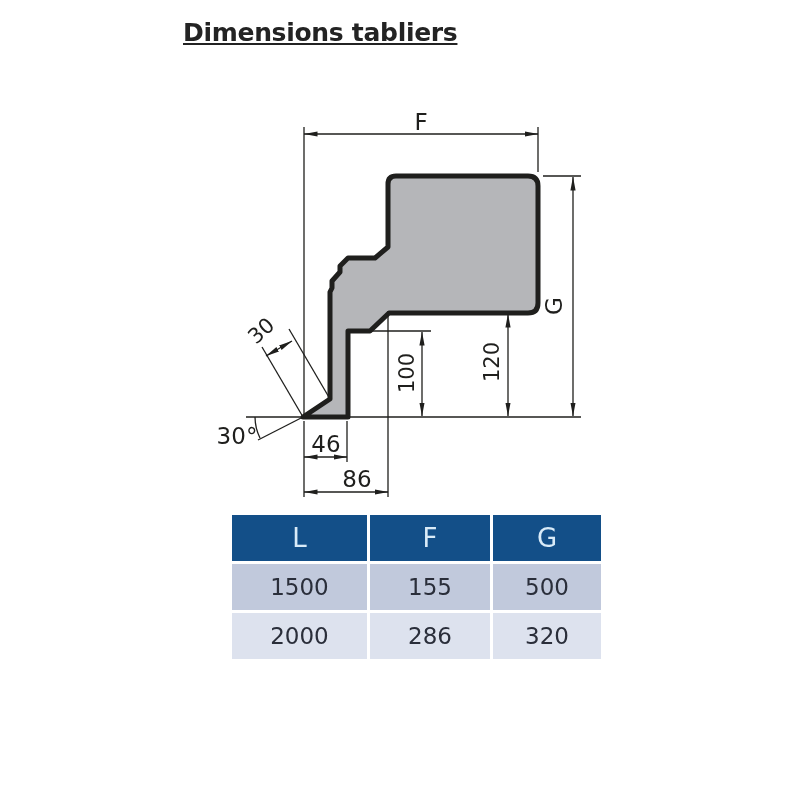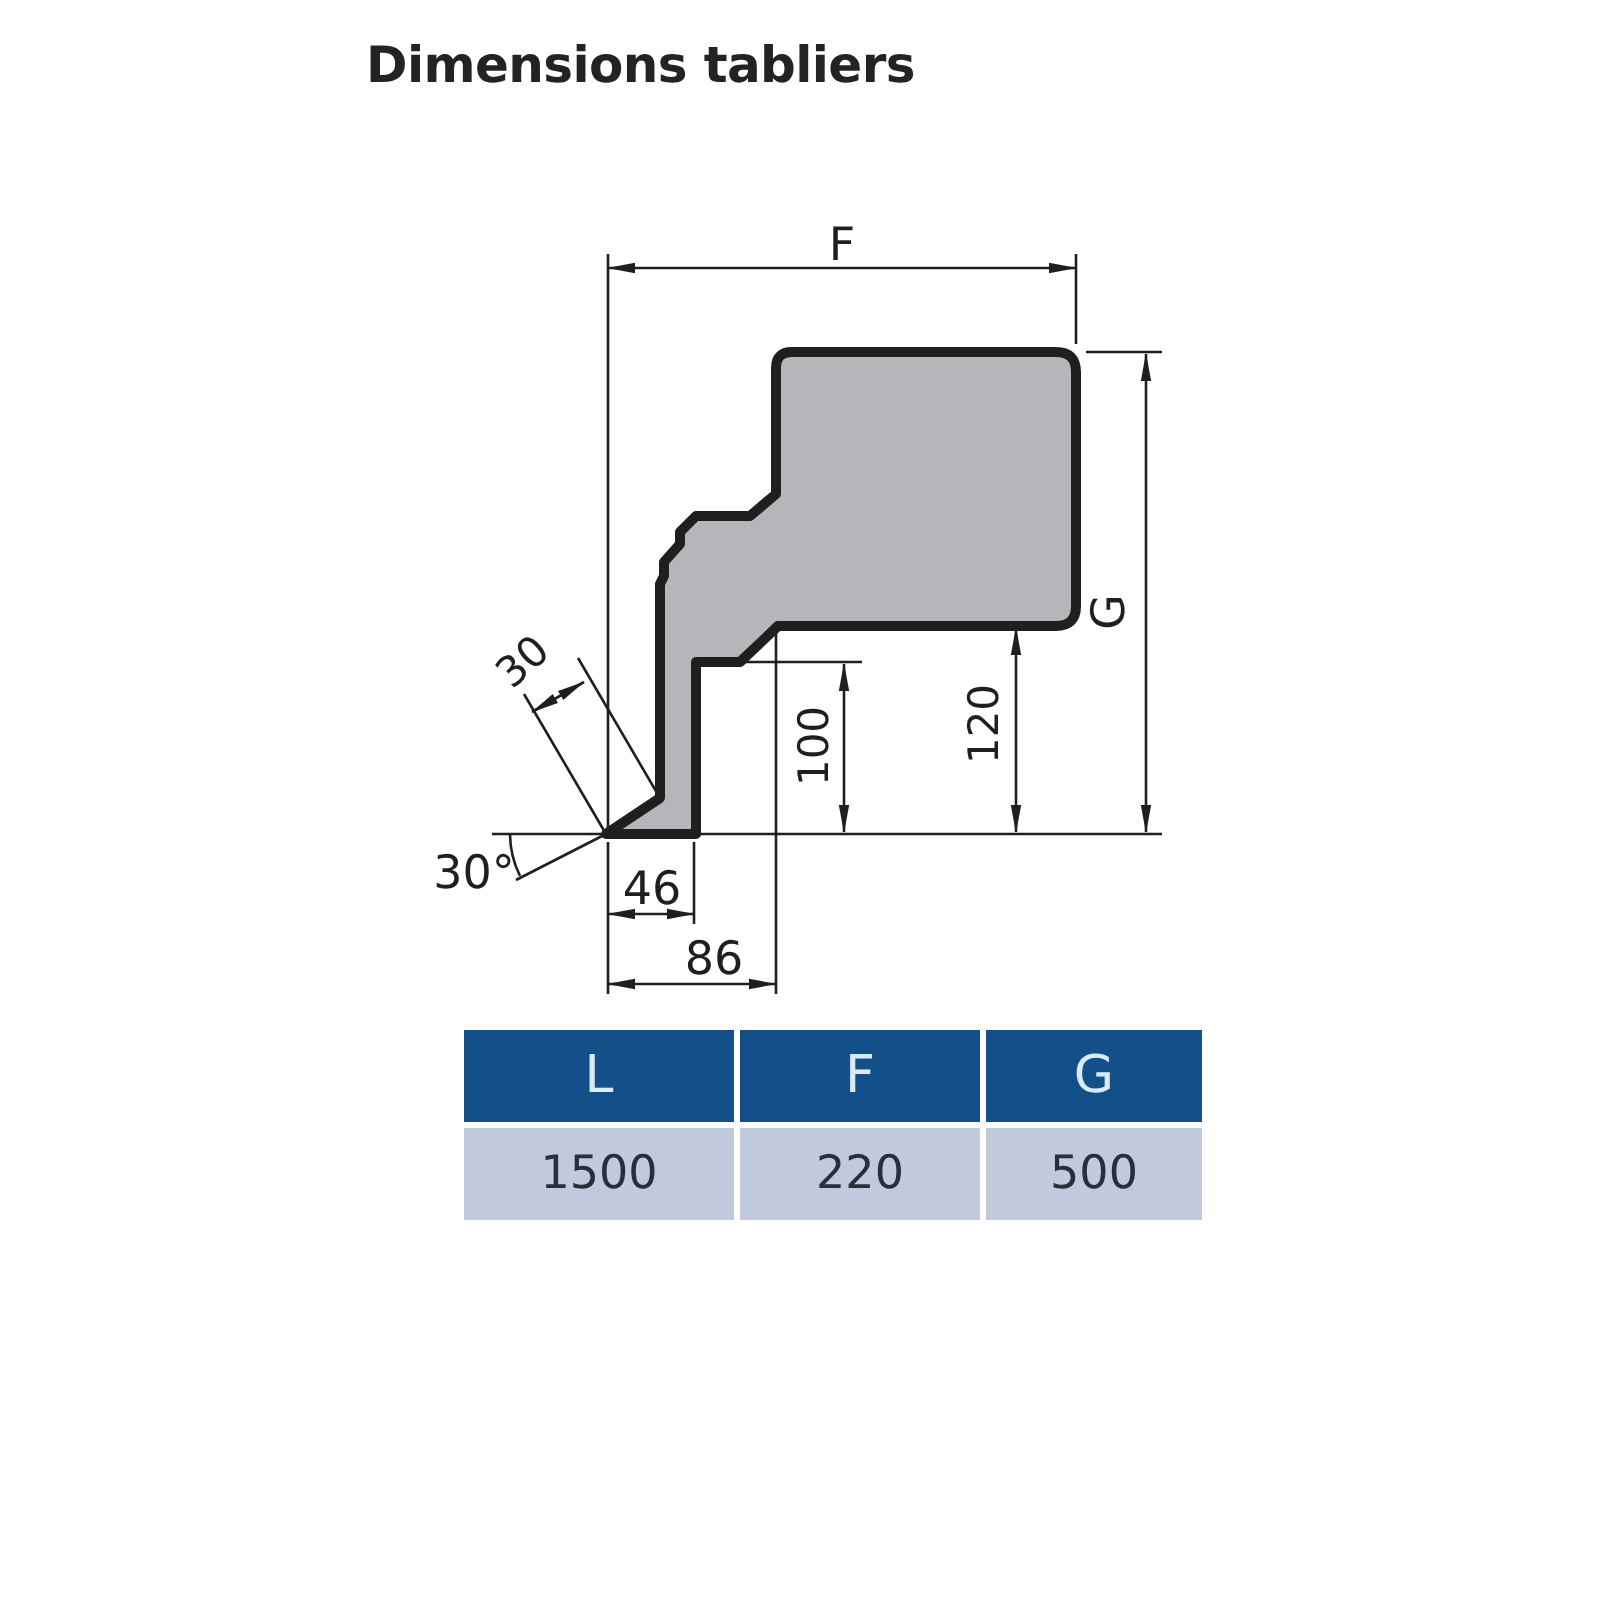--- a/index.html
+++ b/index.html
@@ -2,21 +2,21 @@
 <html style="--bg: #ffffff; --title_color: #232323; --line_color: #1f1f1d; --shape_fill: #b5b6b9; --header_bg: #134f88; --header_text: #d9ebf8; --row_odd: #c1c9dc; --row_even: #dde2ee; --cell_text: #2a2e3a;"><head>
 <meta charset="utf-8">
 <style>
   :root{
     --bg:#ffffff; --title_color:#232323; --line_color:#1f1f1d; --shape_fill:#b5b6b9;
     --header_bg:#134f88; --header_text:#d9ebf8; --row_odd:#c1c9dc; --row_even:#dde2ee; --cell_text:#2a2e3a;
   }
   *{margin:0;padding:0;box-sizing:border-box;}
   html,body{width:800px;height:800px;background:var(--bg);font-family:"DejaVu Sans",sans-serif;overflow:hidden;}
   .page{position:relative;width:800px;height:800px;background:var(--bg);}
-  .title{position:absolute;left:183px;top:18px;font-size:25px;font-weight:bold;color:var(--title_color);letter-spacing:-0.3px;}
+  .title{position:absolute;left:183px;top:18px;font-size:25px;font-weight:bold;color:var(--title_color);letter-spacing:-0.3px;text-decoration:underline;}
   svg.diagram{position:absolute;left:0;top:0;}
   svg.diagram .thin{stroke:var(--line_color);stroke-width:1.3;fill:none;}
   svg.diagram .thick{stroke:var(--line_color);stroke-width:5;fill:var(--shape_fill);stroke-linejoin:round;}
   svg.diagram text{fill:var(--line_color);font-family:"DejaVu Sans",sans-serif;}
   svg.diagram .dimtxt{font-size:23px;}
   svg.diagram .dimtxt-sm{font-size:21px;}
   #arr path{fill:var(--line_color);}
   .tablewrap{position:absolute;left:229px;top:512px;}
   table.dims{border-collapse:separate;border-spacing:3px;table-layout:fixed;}
   table.dims th,table.dims td{text-align:center;vertical-align:middle;font-weight:normal;}
@@ -121,20 +121,25 @@
       <thead>
         <tr>
           <th>L</th>
           <th>F</th>
           <th>G</th>
         </tr>
       </thead>
       <tbody>
         <tr class="odd">
           <td>1500</td>
-          <td>220</td>
+          <td>155</td>
           <td>500</td>
+        </tr>
+        <tr class="even">
+          <td>2000</td>
+          <td>286</td>
+          <td>320</td>
         </tr>
       </tbody>
     </table>
   </div>
 
 </div>
 
 </body></html>

